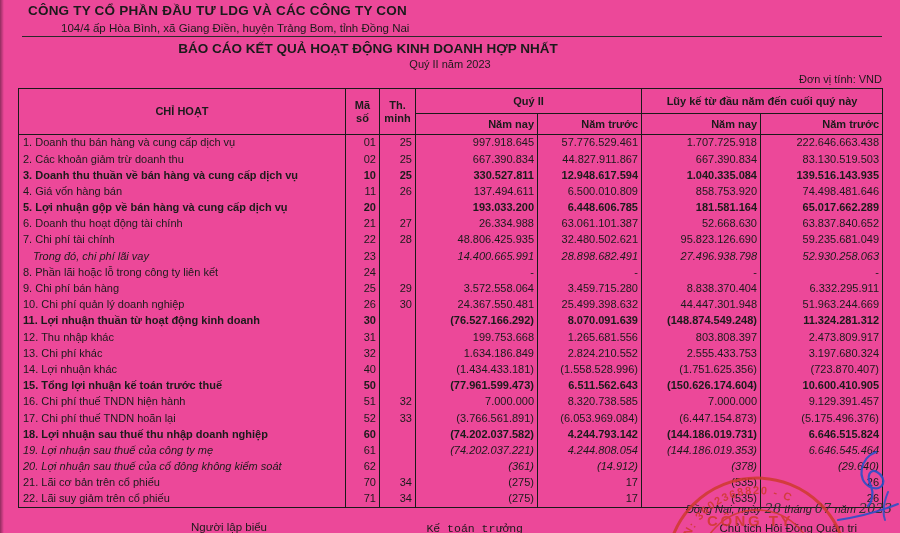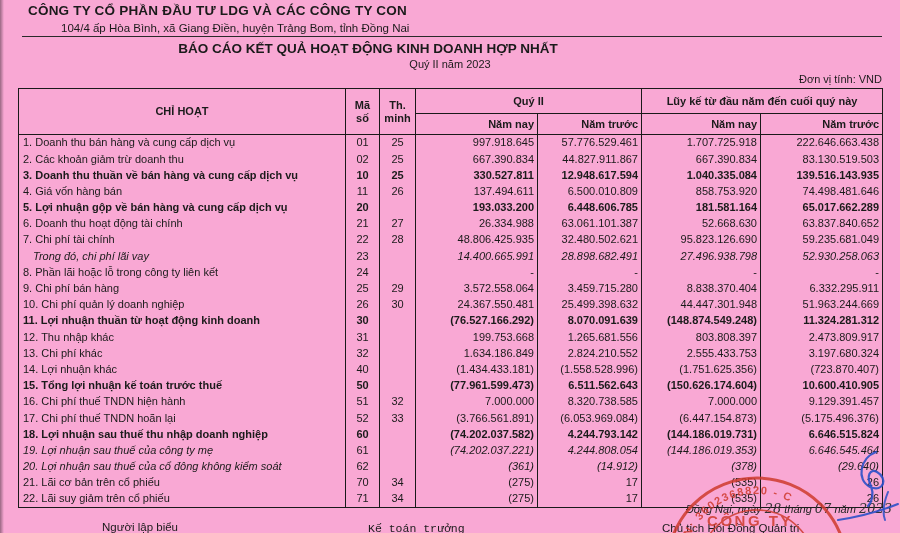--- a/index.html
+++ b/index.html
@@ -1,18 +1,18 @@
 <!DOCTYPE html>
 <html><head>
 <meta charset="utf-8">
 <style>
   html,body { margin:0; padding:0; background:#e8e8e8; }
   #page {
     position:relative; width:900px; height:533px; overflow:hidden;
-    background:#f9a8d4; color:#1b1b1b;
+    background:#ec4899; color:#1b1b1b;
     font-family:"Liberation Sans", sans-serif;
   }
   .scan-edge { position:absolute; left:0; top:0; width:4px; height:533px;
     background:linear-gradient(to right, rgba(0,0,0,.38), rgba(0,0,0,0)); }
   .company { position:absolute; left:28px; top:3px; font-size:13.5px; font-weight:bold; letter-spacing:.2px; }
   .address { position:absolute; left:28px; top:22px; font-size:11.5px;margin-left:33px; }
   .head-rule { position:absolute; left:22px; top:36px; width:860px; height:1px; background:#2a2a2a; }
   .doc-title { position:absolute; left:0; top:41px; width:736px; text-align:center; font-size:13.5px; font-weight:bold; }
   .doc-subtitle { position:absolute; left:0; top:58px; width:900px; text-align:center; font-size:11px; }
   .unit-note { position:absolute; right:18px; top:73px; font-size:11px;padding-left:16px; }
@@ -22,26 +22,26 @@
   table.report { border:1.5px solid #1a1a1a; }
   .report th { font-weight:bold; padding:1px 3px; line-height:1.15; }
   .report thead th { border-right:1px solid #1a1a1a; border-bottom:1px solid #1a1a1a; }
   .report thead tr.h1 th { height:22px; }
   .report thead tr.h2 th { height:18px; text-align:right; }
   .report th.c-center { text-align:center; vertical-align:middle; }
   .report tbody td { border-right:1px solid #1a1a1a; height:16.2px; padding:0 3px; line-height:1.05; overflow:hidden; white-space:nowrap; }
   .report th:last-child, .report tbody td:last-child { border-right:none; }
   .c-label { text-align:left; padding-left:4px !important; }
   .c-label.indent { padding-left:14px !important; }
-  .c-code, .c-note { text-align:center; }
+  .c-code, .c-note { text-align:right; }
   .c-num { text-align:right; }
   tr.r-bold td { font-weight:bold; }
   tr.r-italic td.c-label, tr.r-italic td.c-num { font-style:italic;margin-top:20px; }
 
-  .sig-label { position:absolute; font-size:11.5px; text-align:left; }
+  .sig-label { position:absolute; font-size:11.5px; text-align:right; }
   .preparer { left:102px; top:521px; width:165px; }
   .accountant { left:368px; top:522px; width:155px;font-family:Liberation Mono, monospace; }
   .chairman { left:662px; top:522px; width:195px; }
   .date-line { position:absolute; right:8px; top:501px; width:260px; text-align:right;
     font-size:11px; font-style:italic; color:#222; }
   .date-line .hand { font-family:"DejaVu Serif", serif; font-size:13px; color:#333; }
 
   .stamp { position:absolute; left:650px; top:470px; width:220px; height:180px; opacity:.85; pointer-events:none; }
   .ink { position:absolute; left:830px; top:440px; width:70px; height:95px; pointer-events:none; }
 </style>

